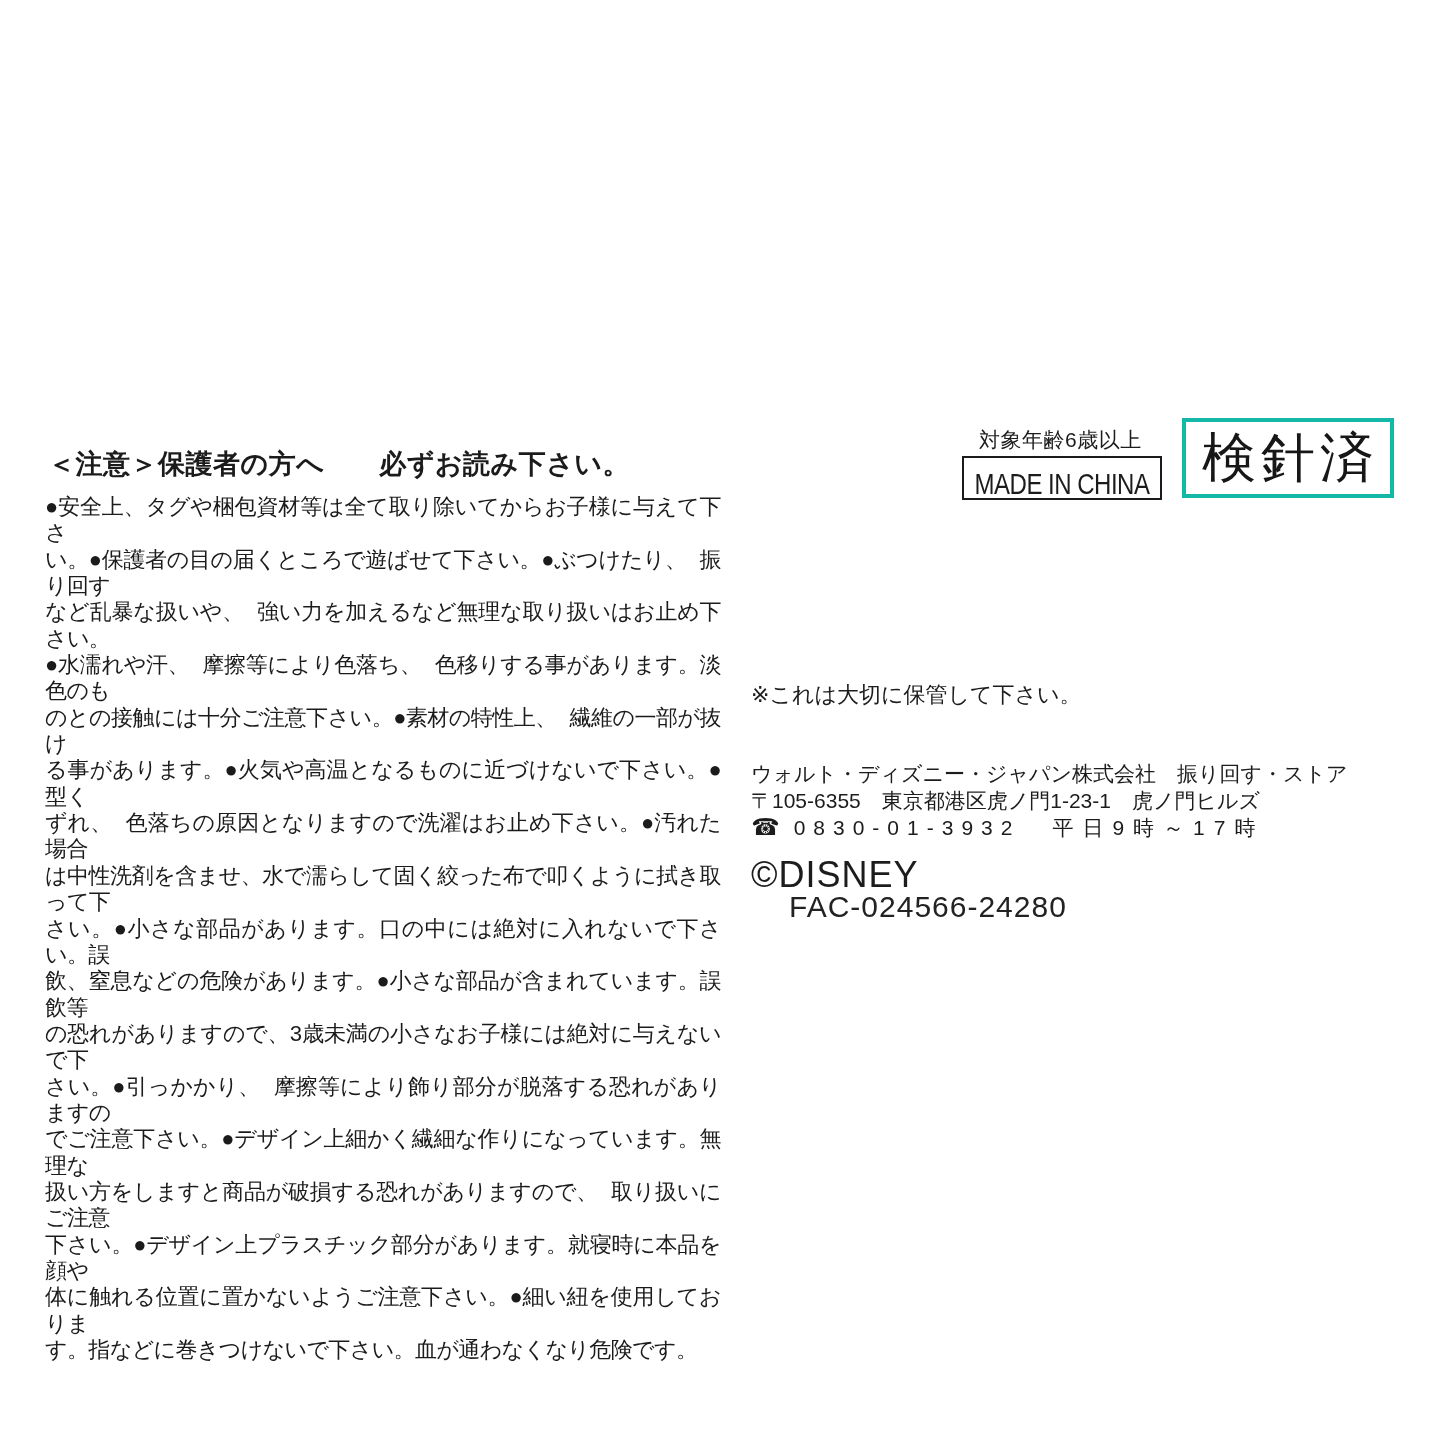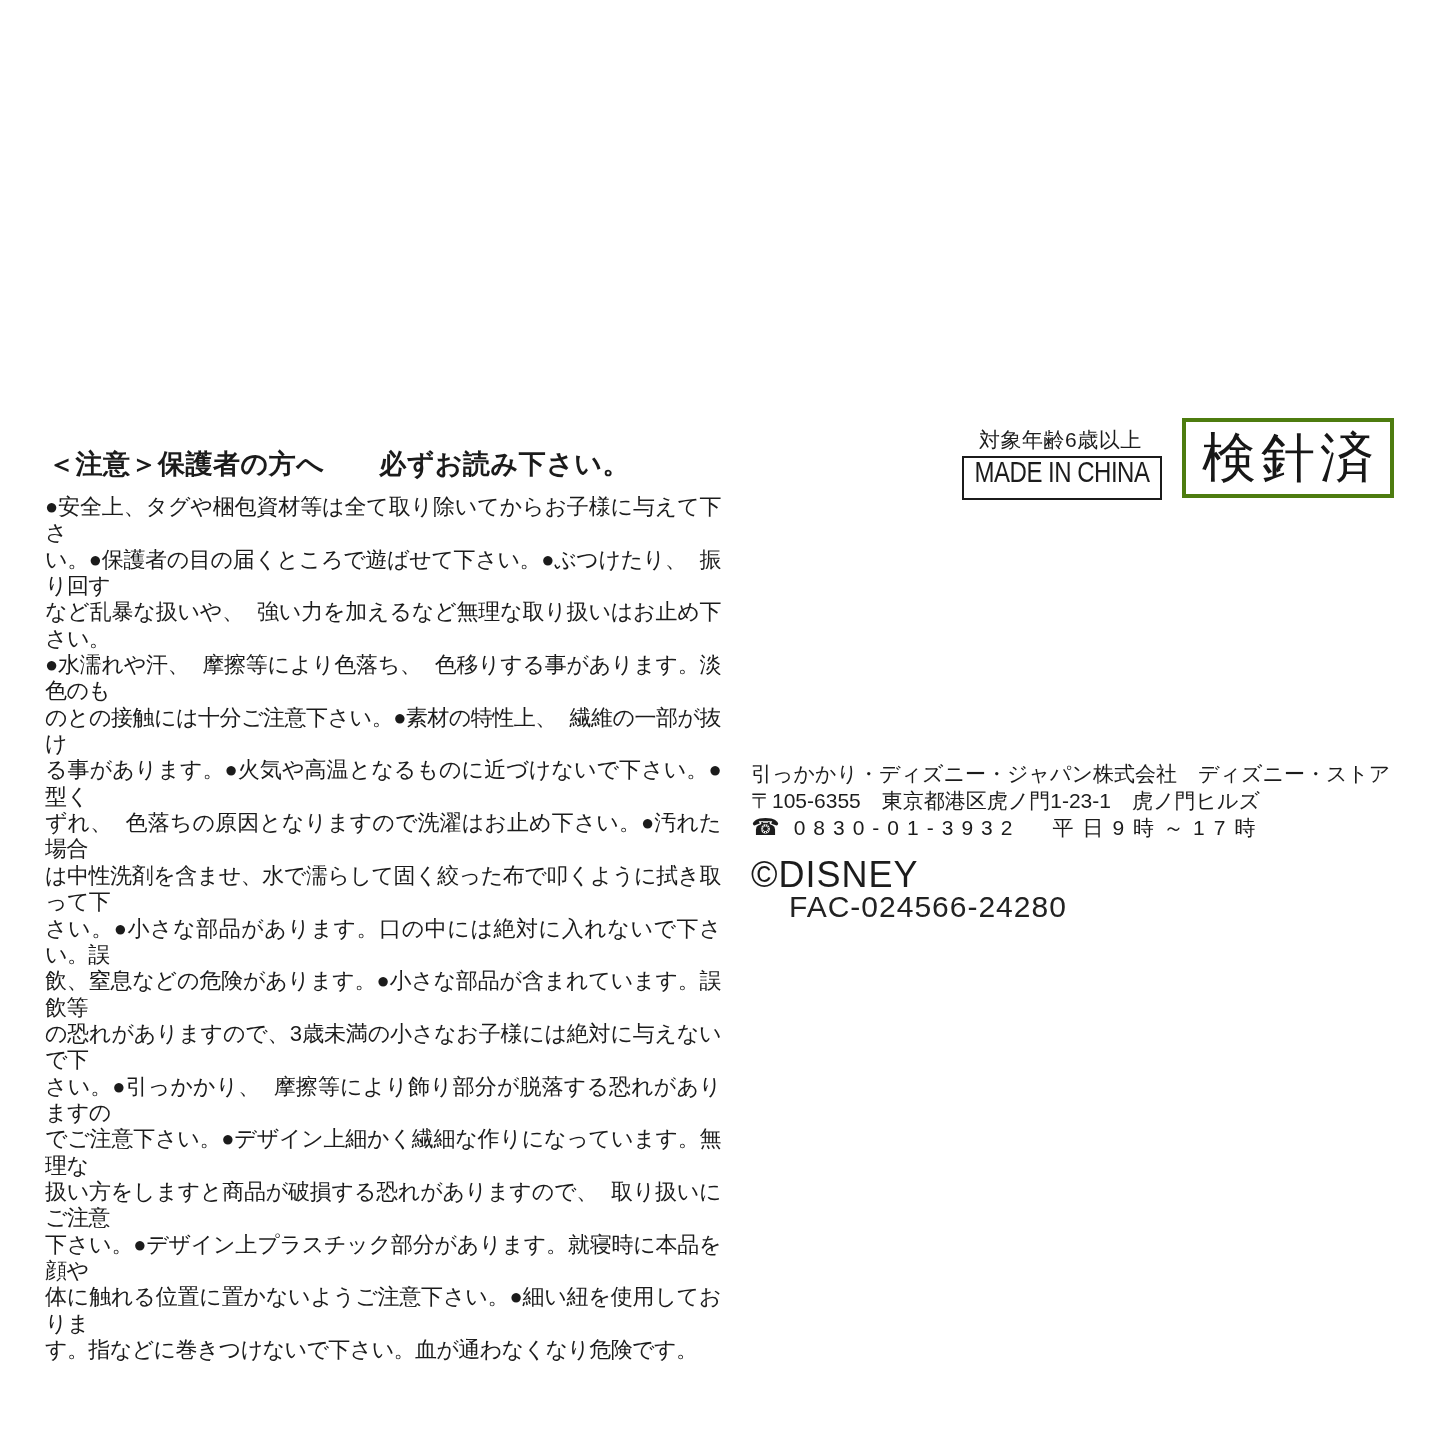--- a/index.html
+++ b/index.html
@@ -50,36 +50,36 @@
     white-space: nowrap;
   }
   .made-box {
     position: absolute;
     left: 962px;
     top: 456px;
     width: 196px;
     height: 40px;
     border: 2.5px solid #1b1b1b;
     display: flex;
-    align-items: flex-start;
+    align-items: flex-end;
     justify-content: center;
   }
   .made-box .made-text {
     font-size: 24px;
     letter-spacing: -0.5px;
     transform: scaleY(1.25);
     white-space: nowrap;
   }
   .stamp-box {
     position: absolute;
     left: 1182px;
     top: 418px;
     width: 204px;
     height: 72px;
-    border: 4px solid #4d7c0f;
+    border: 4px solid #14b8a6;
     display: flex;
     align-items: center;
     justify-content: center;
   }
   .stamp-box .stamp-text {
     font-size: 54px;
     letter-spacing: 5px;
     margin-left: 5px;
     white-space: nowrap;
     color: #171717;
@@ -167,24 +167,25 @@
   <div class="age-label">対象年齢6歳以上</div>
 
   <div class="made-box">
     <span class="made-text">MADE IN CHINA</span>
   </div>
 
   <div class="stamp-box">
     <span class="stamp-text">検針済</span>
   </div>
 
+  <div class="keep-note">※これは大切に保管して下さい。</div>
 
 
   <div class="company-block">
-    <div>引っかかり・ディズニー・ジャパン株式会社　ディズニー・ストア</div>
+    <div>ウォルト・ディズニー・ジャパン株式会社　振り回す・ストア</div>
     <div>〒105-6355　東京都港区虎ノ門1-23-1　虎ノ門ヒルズ</div>
     <div class="phone-row">
       <span class="phone-icon">☎</span><span class="phone-number">0830-01-3932</span><span class="phone-hours">平日9時～17時</span>
     </div>
   </div>
 
   <div class="copyright">©DISNEY</div>
 
   <div class="fac-code">FAC-024566-24280</div>
 

